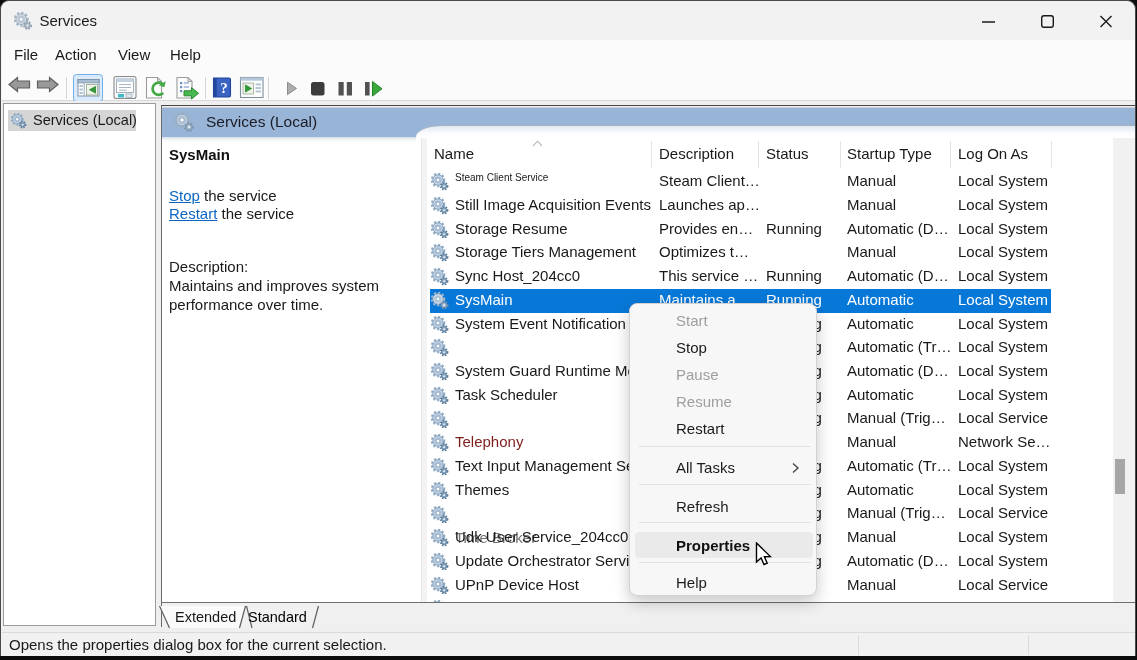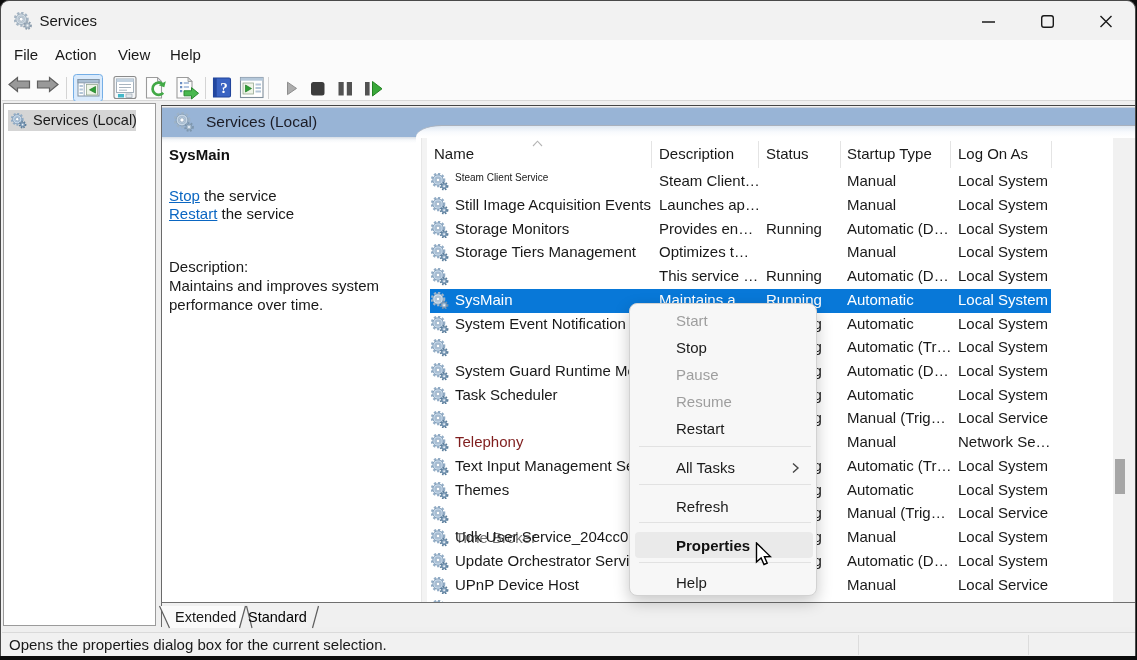--- a/index.html
+++ b/index.html
@@ -152,21 +152,21 @@
 <div class="ab" style="left:957px;top:194.8px;width:95px;font-size:15px;white-space:nowrap;overflow:hidden;color:#191919">Local System</div>
 <svg style="position:absolute;left:430px;top:219.76000000000002px" width="17.5" height="17.5" viewBox="0 0 20 20">
 <circle cx="8" cy="8" r="6.8" fill="none" stroke="#93adc6" stroke-width="3.1" stroke-dasharray="2.5 1.95"></circle>
 <circle cx="8" cy="8" r="5.9" fill="#cbdcec" stroke="#7d99b5" stroke-width="1"></circle>
 <circle cx="8" cy="8" r="3.5" fill="none" stroke="#7d99b5" stroke-width="1.2" opacity="0.55"></circle>
 <circle cx="8" cy="8" r="2.2" fill="#fff" stroke="#7d99b5" stroke-width="0.9"></circle>
 <circle cx="15" cy="15" r="3.7" fill="none" stroke="#5c7e9c" stroke-width="2.4" stroke-dasharray="1.7 1.4"></circle>
 <circle cx="15" cy="15" r="2.95" fill="#8ba7c2" stroke="#5c7e9c" stroke-width="0.9"></circle>
 <circle cx="15" cy="15" r="1.05" fill="#edf2f7"></circle>
 </svg>
-<div class="ab" style="left:454px;top:218.6px;width:196px;font-size:15px;white-space:nowrap;overflow:hidden;color:#191919">Storage Monitors</div>
+<div class="ab" style="left:454px;top:218.6px;width:196px;font-size:15px;white-space:nowrap;overflow:hidden;color:#191919">Storage Resume</div>
 <div class="ab" style="left:658px;top:218.6px;width:99px;font-size:15px;white-space:nowrap;overflow:hidden;color:#191919">Provides en…</div>
 <div class="ab" style="left:765px;top:218.6px;font-size:15px;color:#191919">Running</div>
 <div class="ab" style="left:846px;top:218.6px;width:105px;font-size:15px;white-space:nowrap;overflow:hidden;color:#191919">Automatic (D…</div>
 <div class="ab" style="left:957px;top:218.6px;width:95px;font-size:15px;white-space:nowrap;overflow:hidden;color:#191919">Local System</div>
 <svg style="position:absolute;left:430px;top:243.49px" width="17.5" height="17.5" viewBox="0 0 20 20">
 <circle cx="8" cy="8" r="6.8" fill="none" stroke="#93adc6" stroke-width="3.1" stroke-dasharray="2.5 1.95"></circle>
 <circle cx="8" cy="8" r="5.9" fill="#cbdcec" stroke="#7d99b5" stroke-width="1"></circle>
 <circle cx="8" cy="8" r="3.5" fill="none" stroke="#7d99b5" stroke-width="1.2" opacity="0.55"></circle>
 <circle cx="8" cy="8" r="2.2" fill="#fff" stroke="#7d99b5" stroke-width="0.9"></circle>
 <circle cx="15" cy="15" r="3.7" fill="none" stroke="#5c7e9c" stroke-width="2.4" stroke-dasharray="1.7 1.4"></circle>
@@ -179,20 +179,21 @@
 <div class="ab" style="left:957px;top:242.3px;width:95px;font-size:15px;white-space:nowrap;overflow:hidden;color:#191919">Local System</div>
 <svg style="position:absolute;left:430px;top:267.22px" width="17.5" height="17.5" viewBox="0 0 20 20">
 <circle cx="8" cy="8" r="6.8" fill="none" stroke="#93adc6" stroke-width="3.1" stroke-dasharray="2.5 1.95"></circle>
 <circle cx="8" cy="8" r="5.9" fill="#cbdcec" stroke="#7d99b5" stroke-width="1"></circle>
 <circle cx="8" cy="8" r="3.5" fill="none" stroke="#7d99b5" stroke-width="1.2" opacity="0.55"></circle>
 <circle cx="8" cy="8" r="2.2" fill="#fff" stroke="#7d99b5" stroke-width="0.9"></circle>
 <circle cx="15" cy="15" r="3.7" fill="none" stroke="#5c7e9c" stroke-width="2.4" stroke-dasharray="1.7 1.4"></circle>
 <circle cx="15" cy="15" r="2.95" fill="#8ba7c2" stroke="#5c7e9c" stroke-width="0.9"></circle>
 <circle cx="15" cy="15" r="1.05" fill="#edf2f7"></circle>
 </svg>
+<div class="ab" style="left:454px;top:266.0px;width:196px;font-size:15px;white-space:nowrap;overflow:hidden;color:#191919">Sync Host_204cc0</div>
 <div class="ab" style="left:658px;top:266.0px;width:99px;font-size:15px;white-space:nowrap;overflow:hidden;color:#191919">This service …</div>
 <div class="ab" style="left:765px;top:266.0px;font-size:15px;color:#191919">Running</div>
 <div class="ab" style="left:846px;top:266.0px;width:105px;font-size:15px;white-space:nowrap;overflow:hidden;color:#191919">Automatic (D…</div>
 <div class="ab" style="left:957px;top:266.0px;width:95px;font-size:15px;white-space:nowrap;overflow:hidden;color:#191919">Local System</div>
 <div class="ab" style="left:429px;top:288.0px;width:621px;height:23.6px;background:#0878d8"></div>
 <svg style="position:absolute;left:430px;top:290.95000000000005px" width="17.5" height="17.5" viewBox="0 0 20 20">
 <circle cx="8" cy="8" r="6.8" fill="none" stroke="#9cb4cc" stroke-width="3.1" stroke-dasharray="2.5 1.95"></circle>
 <circle cx="8" cy="8" r="5.9" fill="#d3e2f0" stroke="#86a2bc" stroke-width="1"></circle>
 <circle cx="8" cy="8" r="3.5" fill="none" stroke="#86a2bc" stroke-width="1.2" opacity="0.55"></circle>
 <circle cx="8" cy="8" r="2.2" fill="#fff" stroke="#86a2bc" stroke-width="0.9"></circle>

